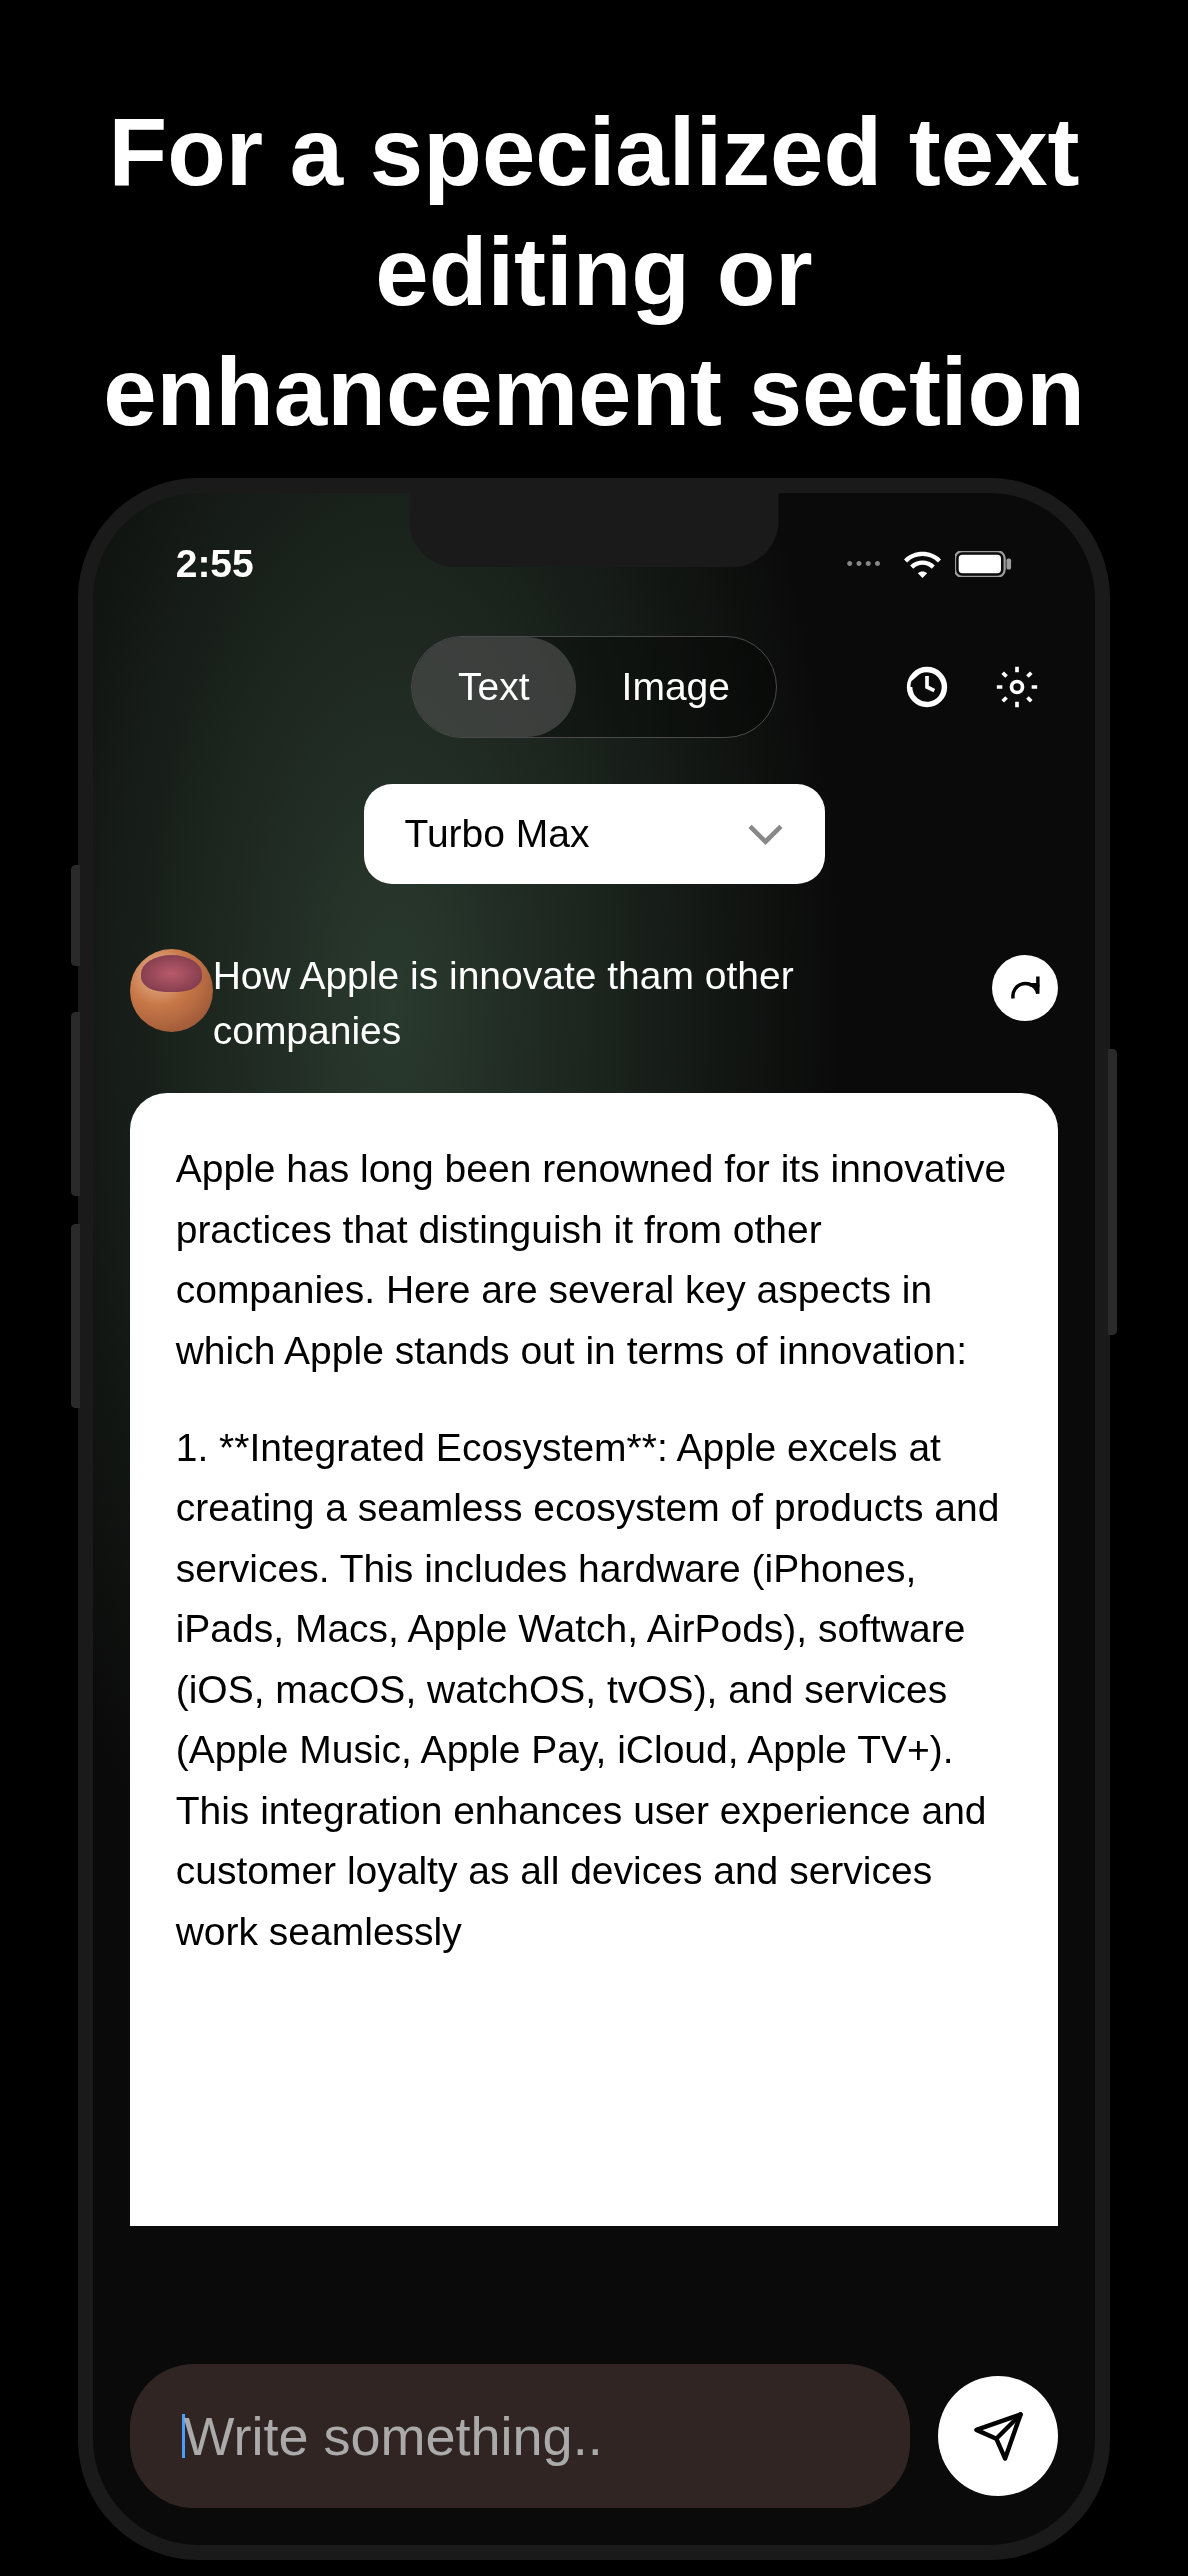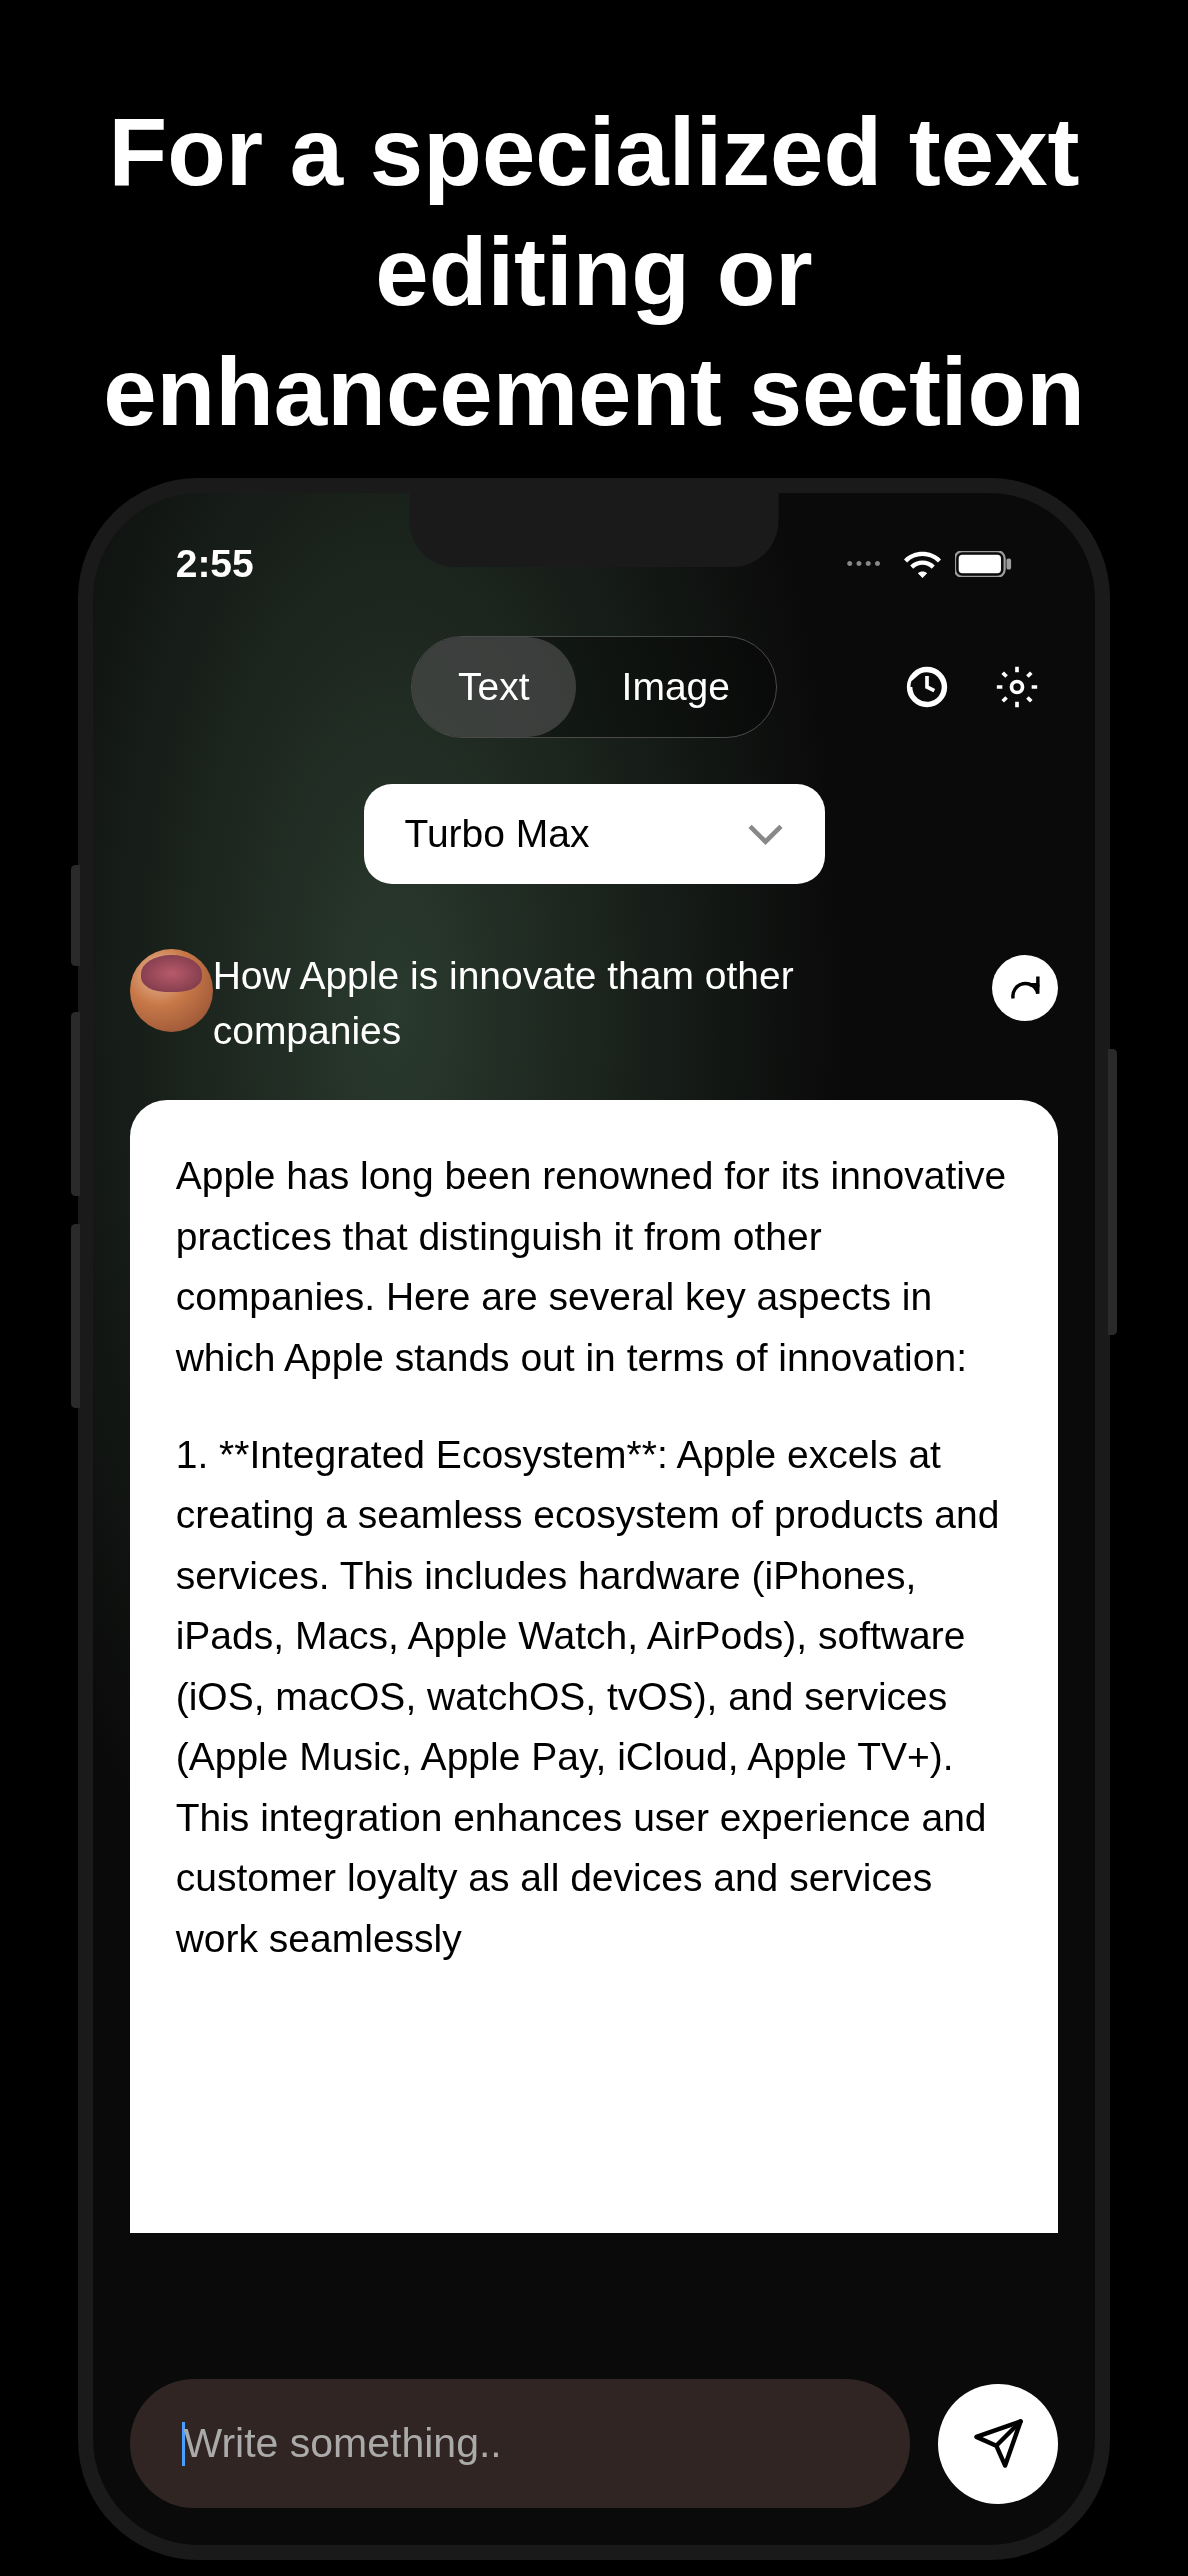--- a/index.html
+++ b/index.html
@@ -161,21 +161,21 @@
       border-radius: 50%;
       display: flex;
       align-items: center;
       justify-content: center;
       flex-shrink: 0;
       margin-top: 5.5px;
     }
     .response-card {
       background: #fff;
       border-radius: 37px 37px 0 0;
-      margin: 14px 37px 0;
+      margin: 7px 37px 0;
       padding: 46px 46px 28px;
       color: #000;
       font-size: 39px;
       line-height: 1.55;
       height: 1133px;
       overflow: hidden;
     }
     .response-card p { margin-bottom: 37px; }
     .input-bar {
       position: absolute;
@@ -185,21 +185,21 @@
       display: flex;
       gap: 28px;
       align-items: center;
     }
     .text-input {
       flex: 1;
       background: rgba(80,60,55,0.55);
       border-radius: 64px;
       padding: 41px 51px;
       color: #aaa;
-      font-size: 41px;
+      font-size: 54px;
       display: flex;
       align-items: center;
     }
     .cursor {
       width: 2.8px;
       height: 44px;
       background: #4a9eff;
       margin-left: 1.8px;
       margin-right: -1.8px;
     }

